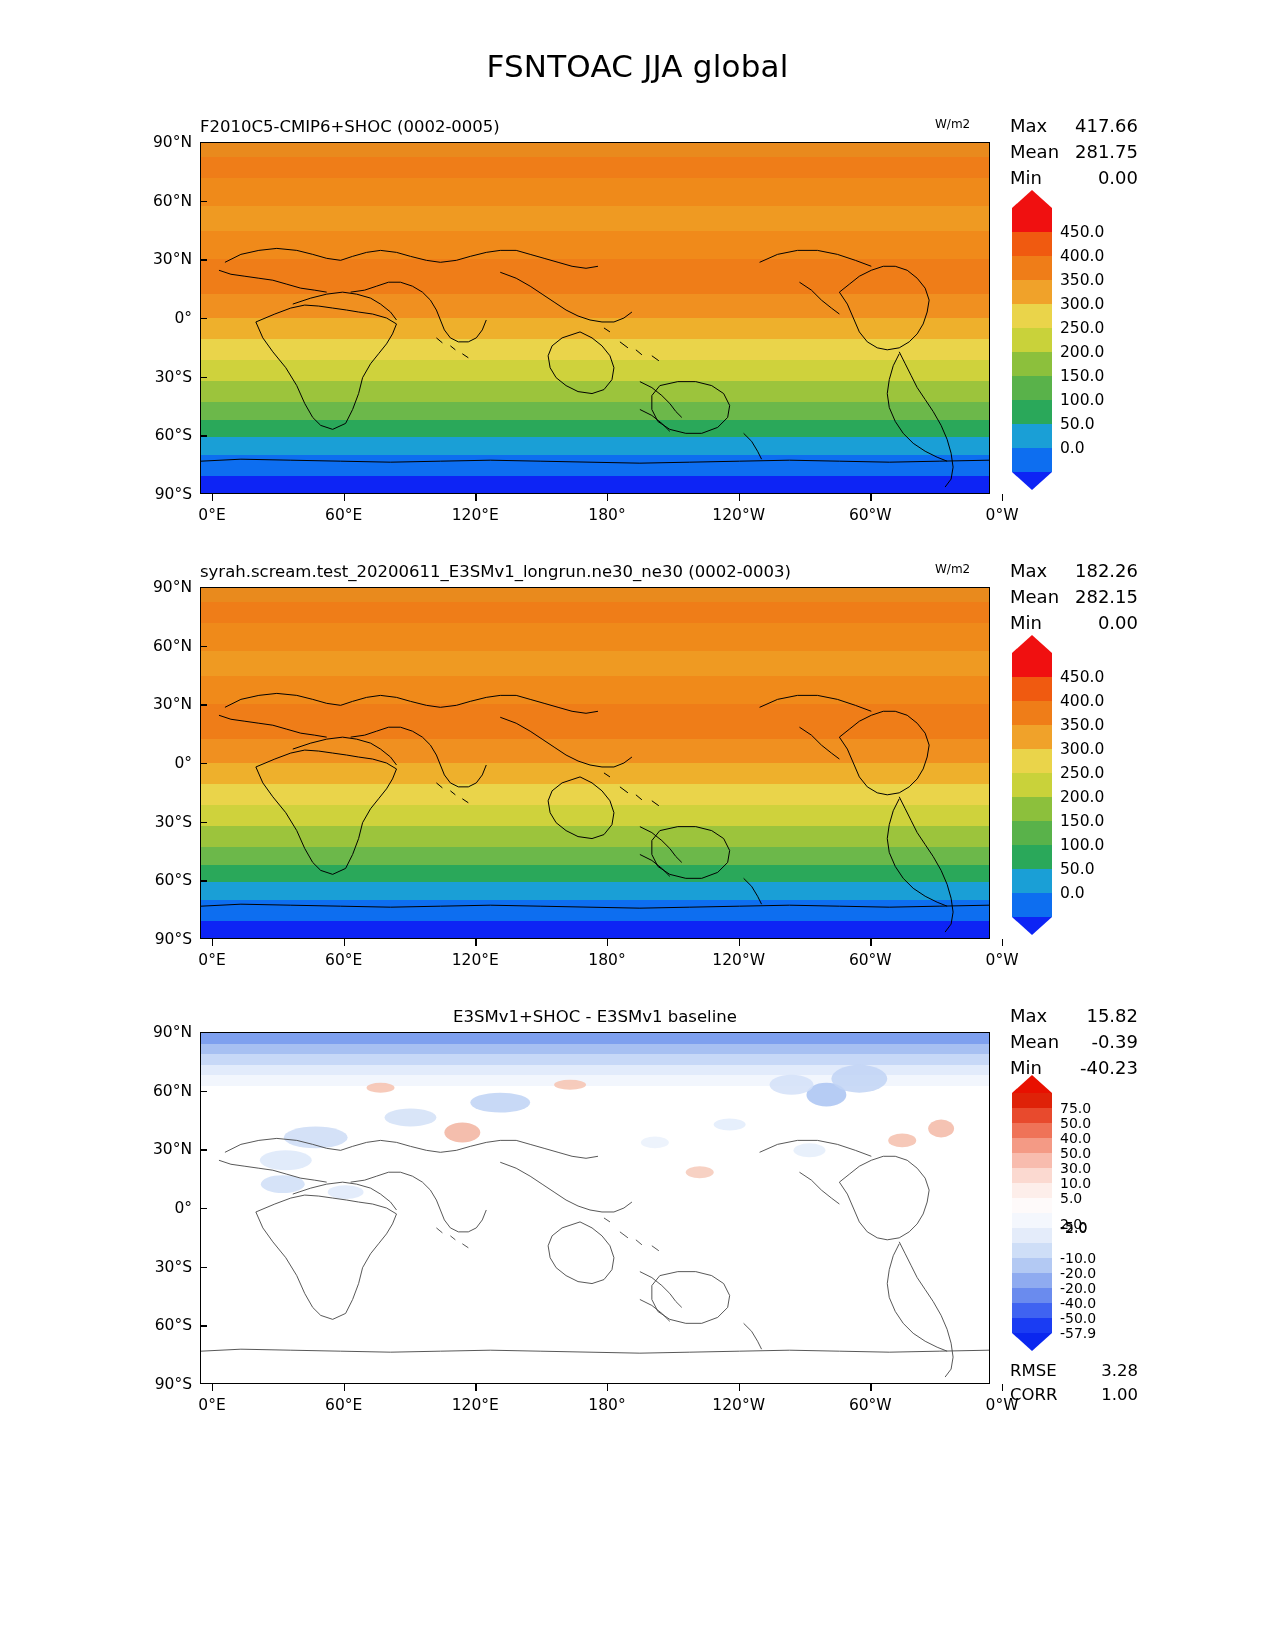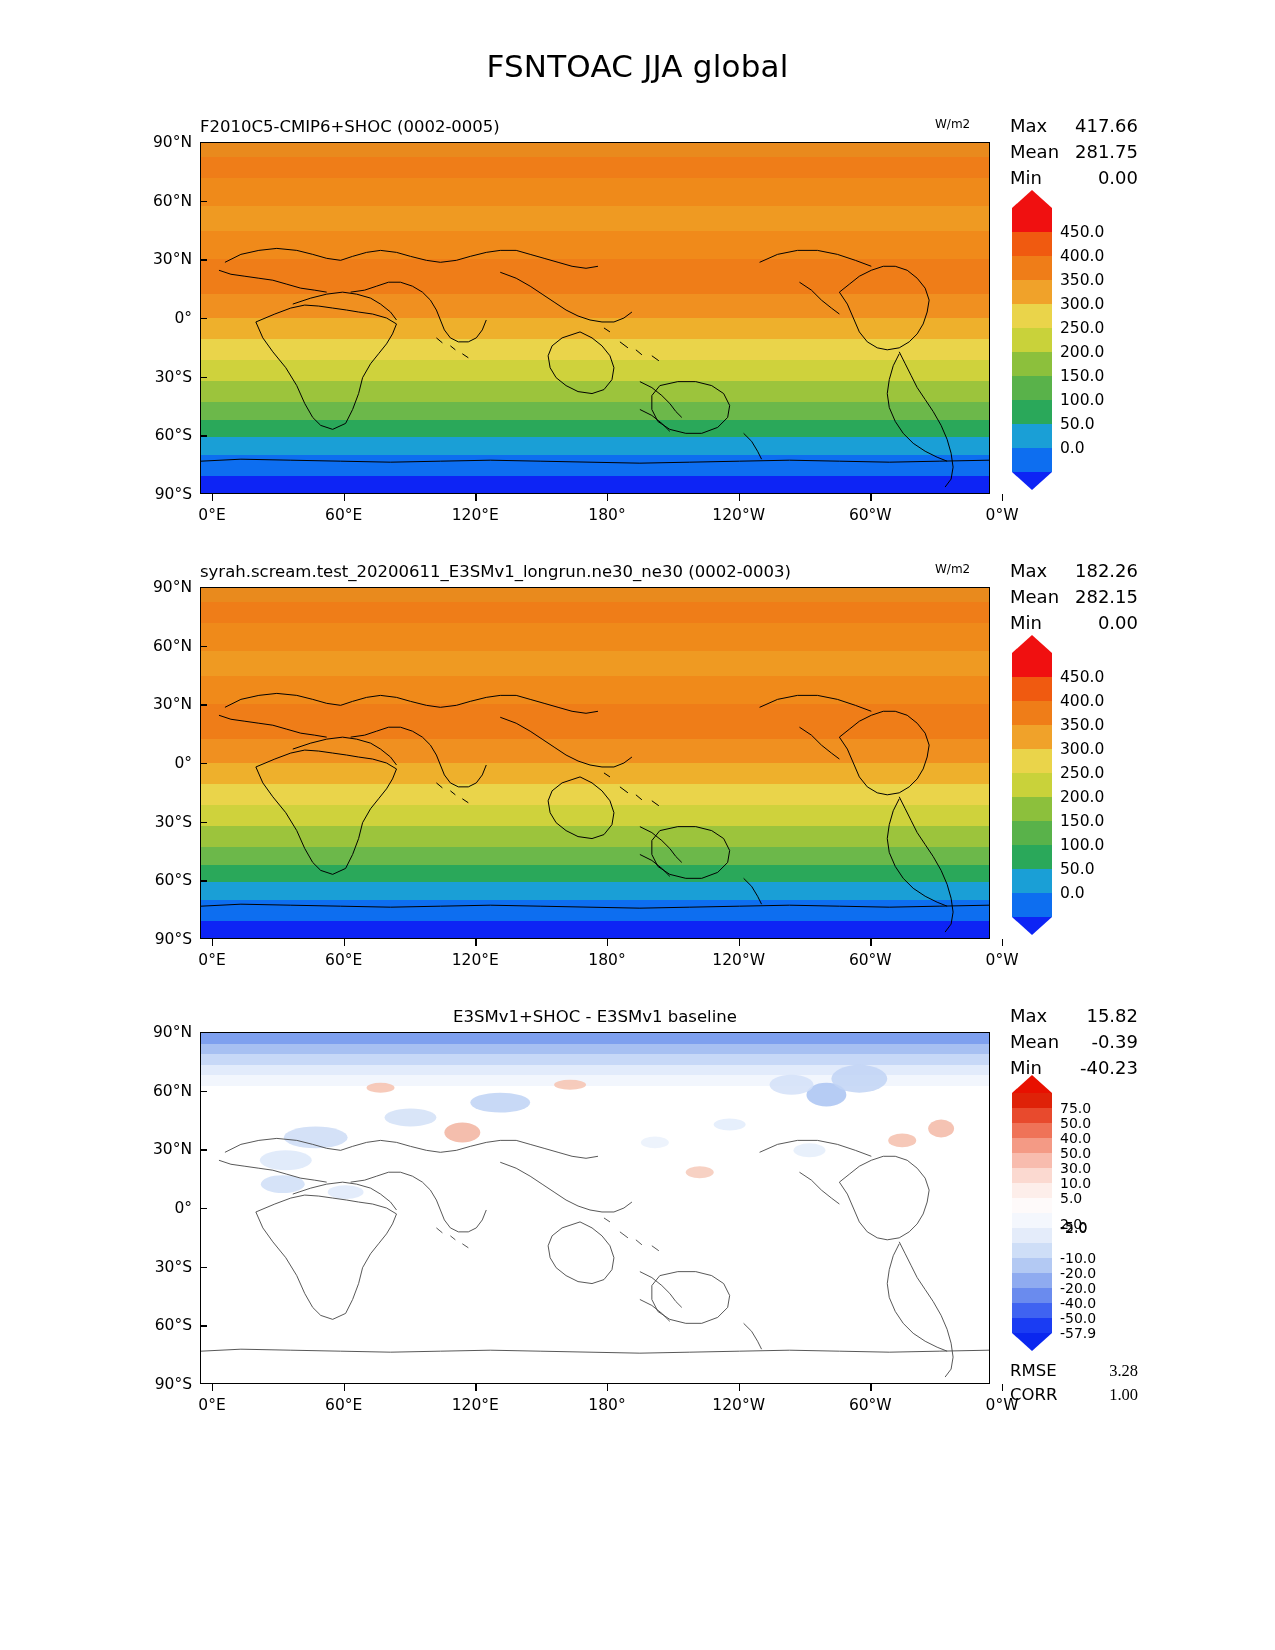--- a/index.html
+++ b/index.html
@@ -155,21 +155,21 @@
   }
   .clabel.narrow { font-size: 14px; }
 
   .footer-stats {
     position: absolute;
     left: 1010px;
     font-size: 16.5px;
   }
   .footer-stats .row { display: flex; line-height: 1.45; }
   .footer-stats .lab { width: 62px; display: inline-block; }
-  .footer-stats .val { width: 66px; display: inline-block; text-align: right; font-family: Liberation Serif, serif; }
+  .footer-stats .val { width: 66px; display: inline-block; text-align: right; }
 </style>
 </head>
 <body>
 
 <div class="page-title">FSNTOAC JJA global</div>
 
 <div class="panel panel1">
   <div class="map-title" style="left:200px; top:12px;">F2010C5-CMIP6+SHOC (0002-0005)</div>
   <div class="units">W/m2</div>
   <div class="stats">

